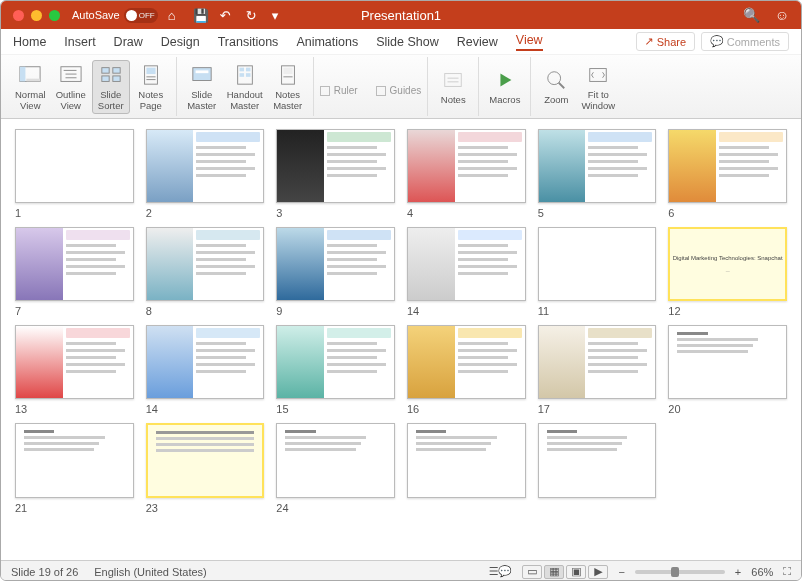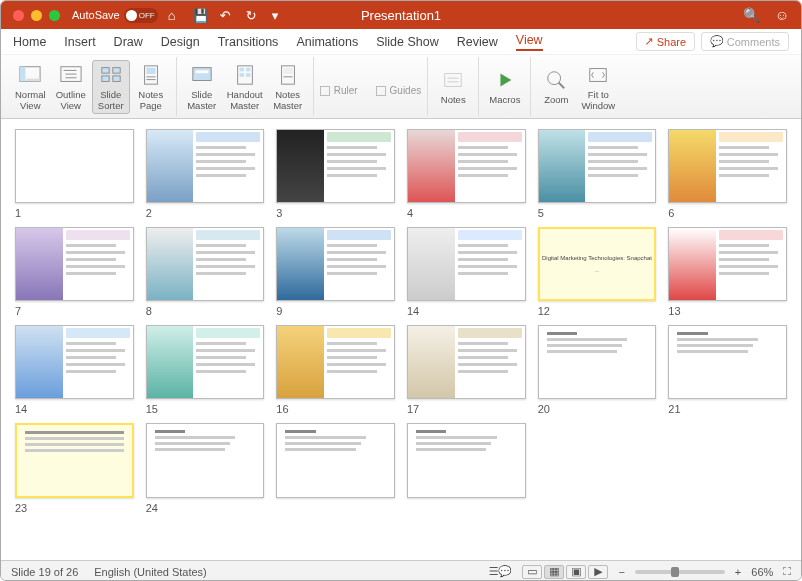--- a/index.html
+++ b/index.html
@@ -376,20 +376,24 @@
             <div class="ln"></div>
             <div class="ln"></div>
             <div class="ln"></div>
             <div class="ln"></div>
             <div class="ln"></div>
           </div>
         </div>
         <div class="slide-num">14</div>
       </div>
       <div class="slide-cell">
+        <div class="thumb"></div>
+        <div class="slide-num">11</div>
+      </div>
+      <div class="slide-cell">
         <div class="thumb centered" style="border: 2px solid rgb(255, 226, 90); background: rgb(255, 253, 224);">
           <div class="ctitle">Digital Marketing Technologies: Snapchat<br><br><span style="font-size:4px;color:#888">—</span></div>
         </div>
         <div class="slide-num">12</div>
       </div>
       <div class="slide-cell">
         <div class="thumb">
           <div class="thumb-l" style="--a:#fff;--b:#e04747"></div>
           <div class="thumb-r" style="--h:#f8d7da">
             <div class="hdr"></div>

